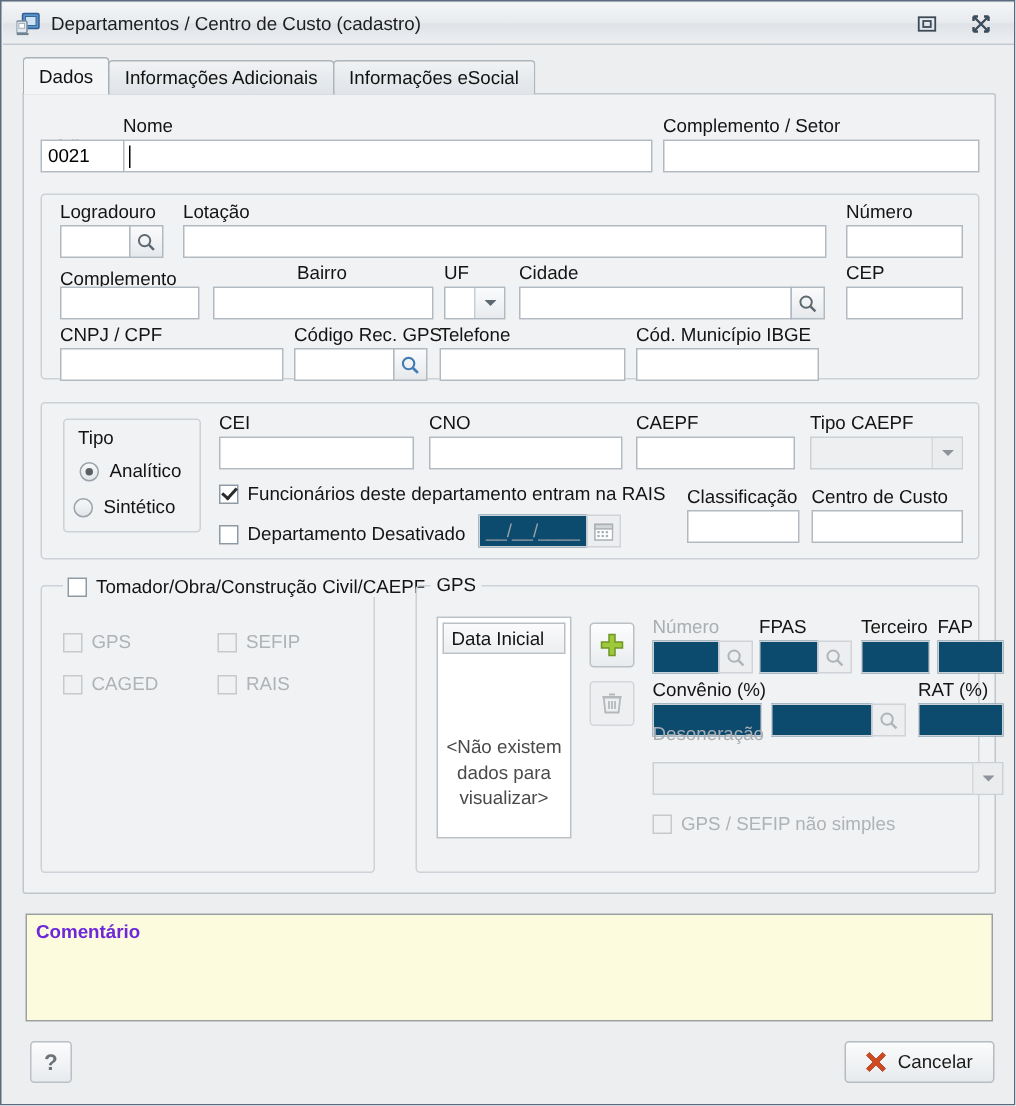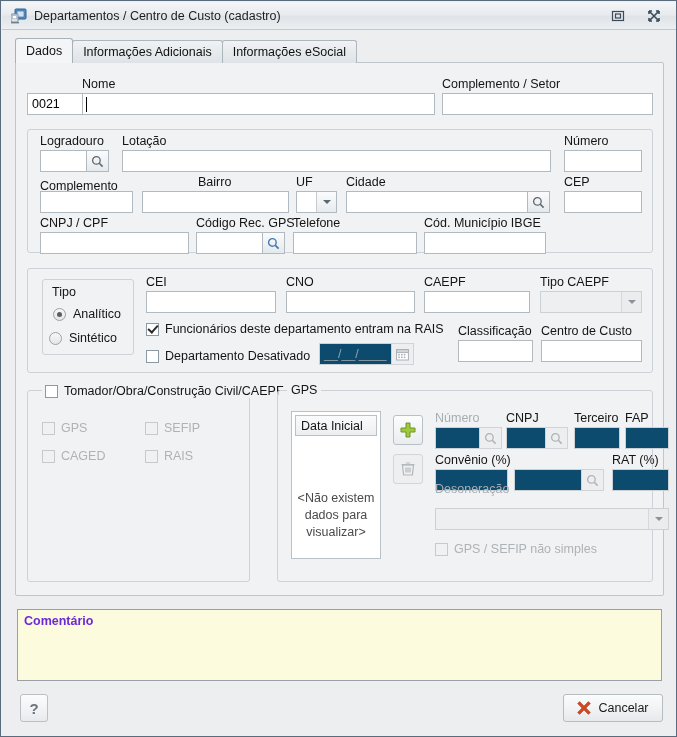--- a/index.html
+++ b/index.html
@@ -599,21 +599,21 @@
       <div class="fld dim" style="left:157px; top:36px; width:45px;">
         <span class="fldtext"></span>
       </div>
       <div class="srchbtn dim" style="left:201px; top:36px;">
         <svg width="13" height="13" viewBox="0 0 13 13">
           <circle cx="5.4" cy="5.4" r="3.8" fill="none" stroke="#aeb4b9" stroke-width="1.3"></circle>
           <path d="M8.3 8.3 L11.6 11.6" stroke="#aeb4b9" stroke-width="1.6"></path>
         </svg>
       </div>
 
-      <span class="lbl" style="left:228px; top:20px;">CNPJ</span>
+      <span class="lbl" style="left:228px; top:20px;">FPAS</span>
       <div class="fld dim" style="left:228px; top:36px; width:40px;">
         <span class="fldtext"></span>
       </div>
       <div class="srchbtn dim" style="left:267px; top:36px;">
         <svg width="13" height="13" viewBox="0 0 13 13">
           <circle cx="5.4" cy="5.4" r="3.8" fill="none" stroke="#aeb4b9" stroke-width="1.3"></circle>
           <path d="M8.3 8.3 L11.6 11.6" stroke="#aeb4b9" stroke-width="1.6"></path>
         </svg>
       </div>
 

